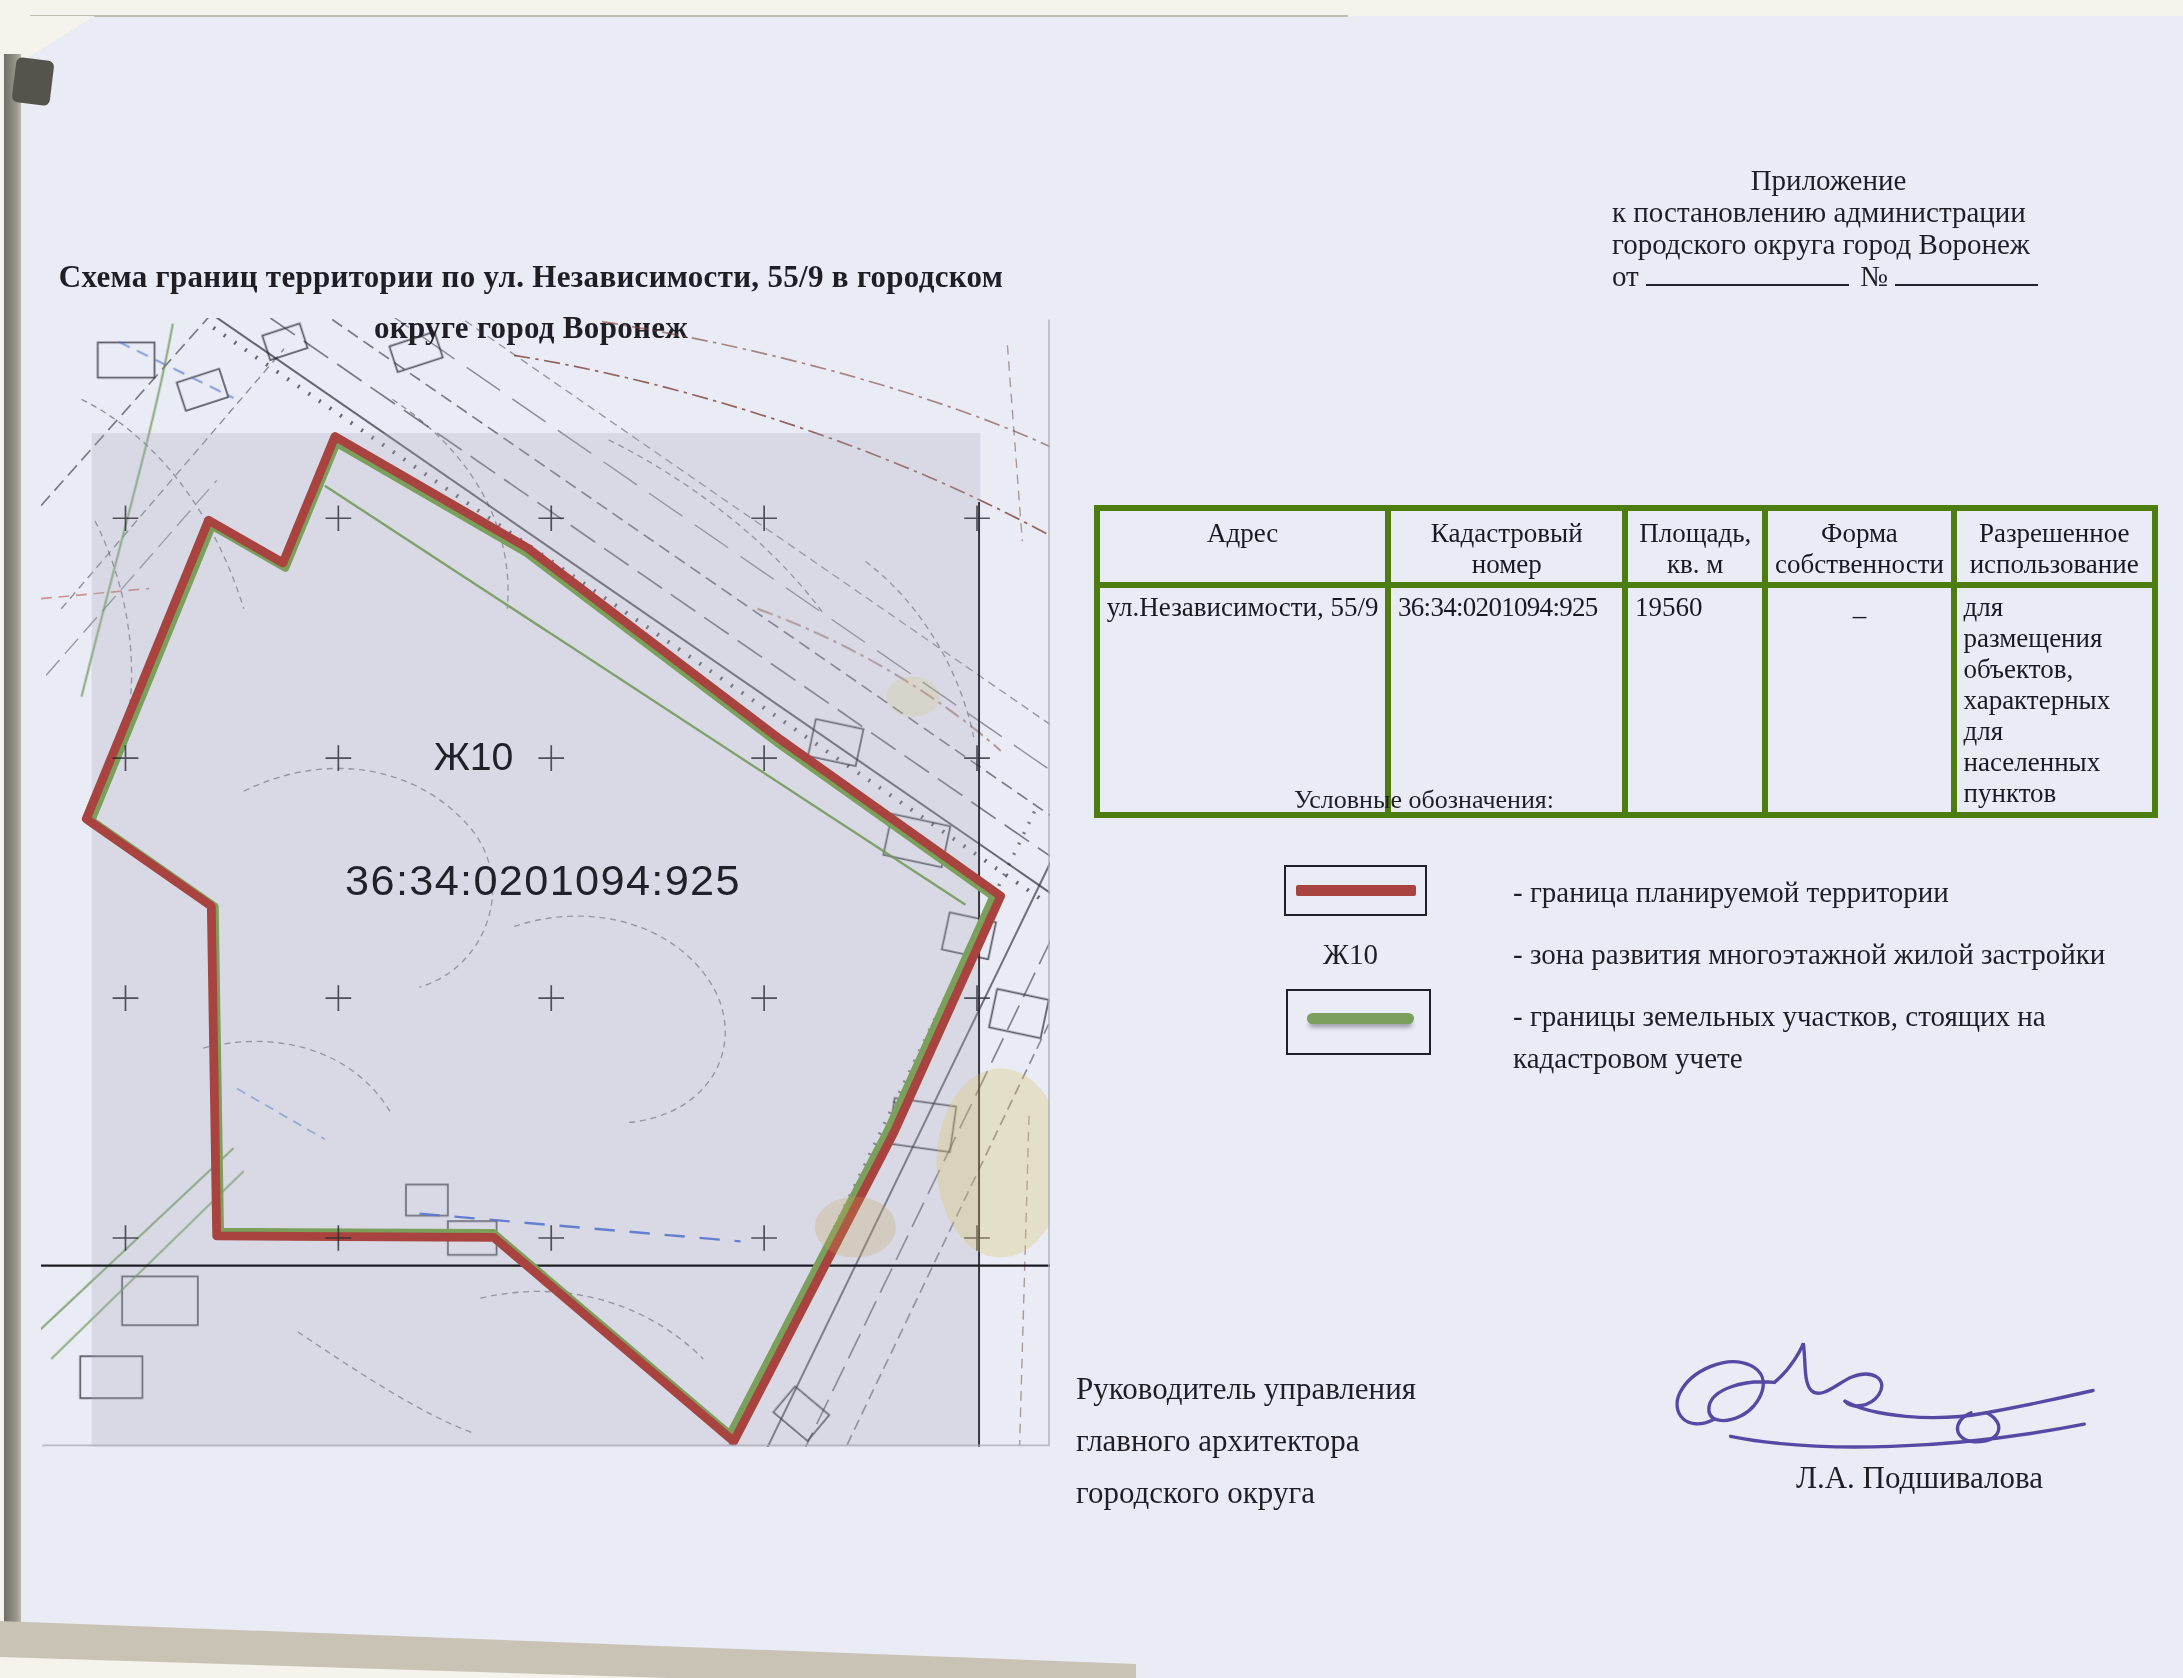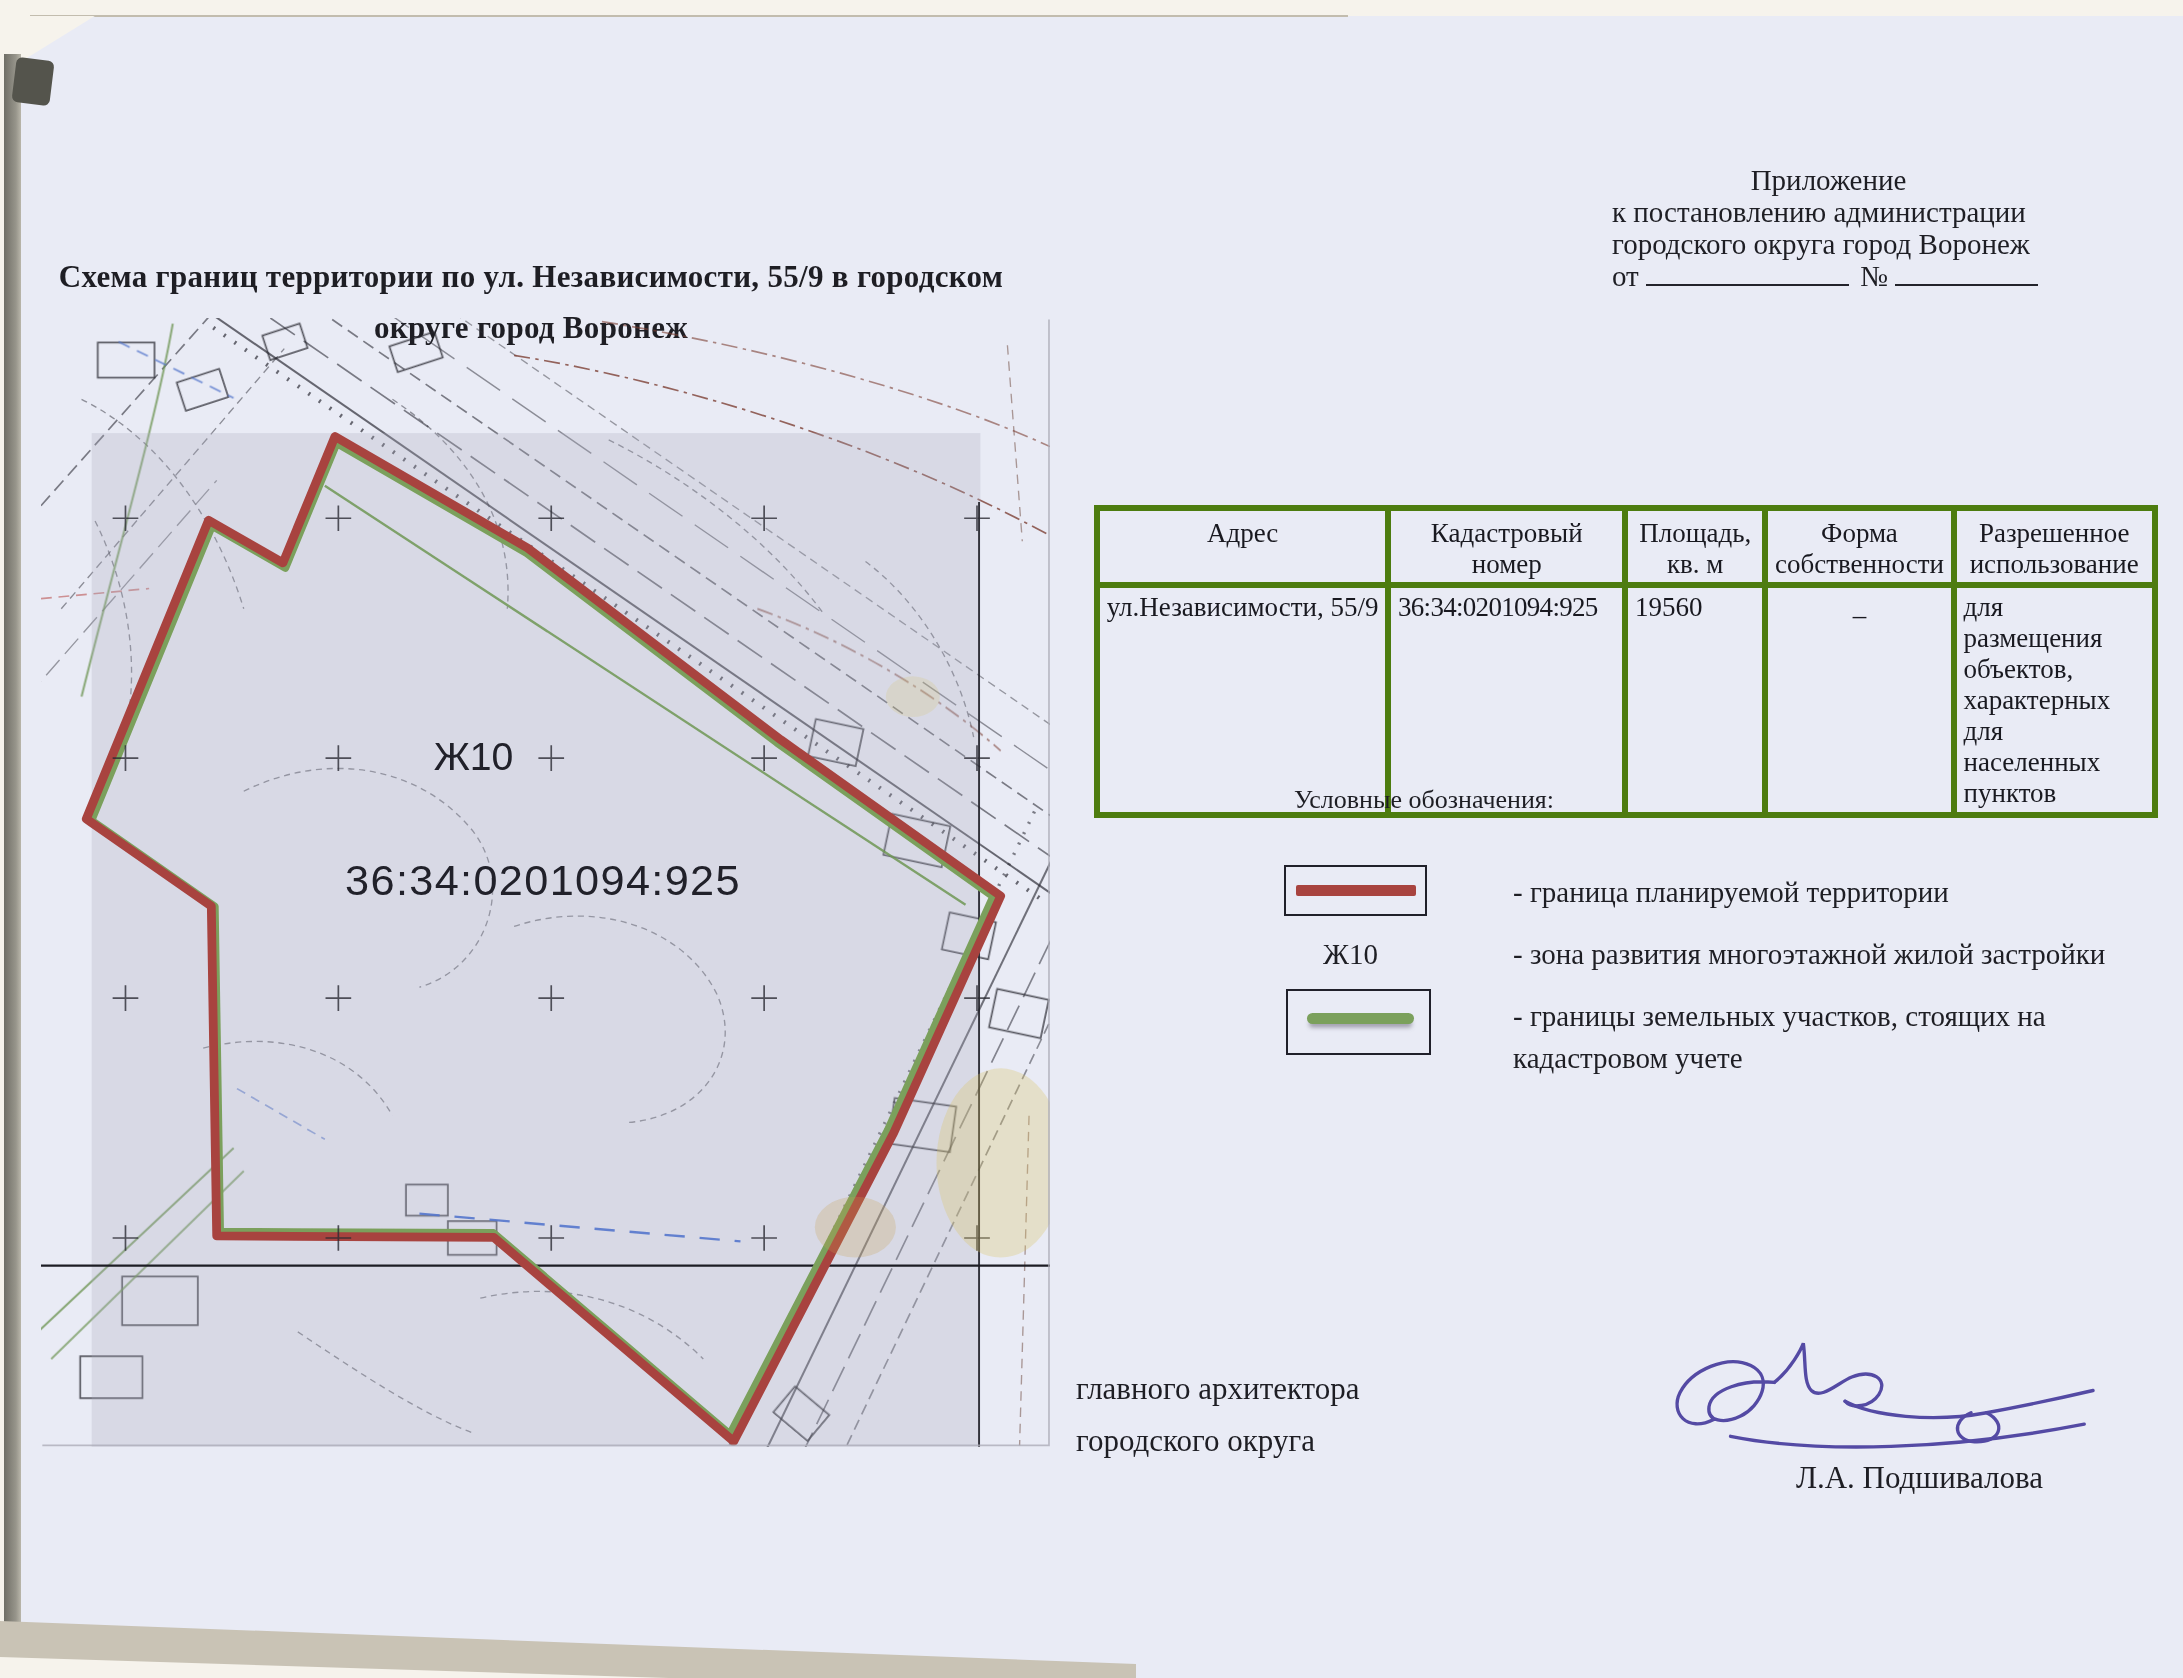--- a/index.html
+++ b/index.html
@@ -194,20 +194,21 @@
 <div class="abs legend-label" style="left:1323px;top:933px;">Ж10</div>
 <div class="abs legend-label" style="left:1513px;top:933px;">- зона развития многоэтажной жилой застройки</div>
 
 <div class="abs swatchbox" style="left:1286px;top:989px;width:141px;height:62px;">
   <div style="position:absolute;left:19px;top:21.6px;width:107px;height:11.5px;background:#7ba05c;border-radius:6px;
               box-shadow:0 5.4px 4.7px -2px rgba(100,95,115,.55);"></div>
 </div>
 <div class="abs legend-label" style="left:1513px;top:995px;width:548px;">- границы земельных участков, стоящих на кадастровом учете</div>
 
 <div class="abs signoff">
+  <div>Руководитель управления</div>
   <div>главного архитектора</div>
   <div>городского округа</div>
 </div>
 
 <svg class="abs" style="left:1649px;top:1342px;" width="473" height="128" viewBox="0 0 700 190">
   <g fill="none" stroke="#483d9e" stroke-width="5" stroke-linecap="round" opacity=".92">
     <path d="M95,115 C55,135 30,105 45,75 C62,42 115,18 150,35 C185,52 165,95 135,110 C110,122 85,118 88,96 C92,70 140,55 185,60"></path>
     <path d="M185,60 C210,40 225,10 228,2 C232,30 228,60 240,72 C255,86 280,60 300,52 C330,40 355,55 340,78 C328,96 300,100 290,88"></path>
     <path d="M290,88 C330,110 420,120 500,105 C560,94 615,82 658,72"></path>
     <path d="M500,105 C530,120 522,150 482,148 C452,146 447,118 477,105"></path>

